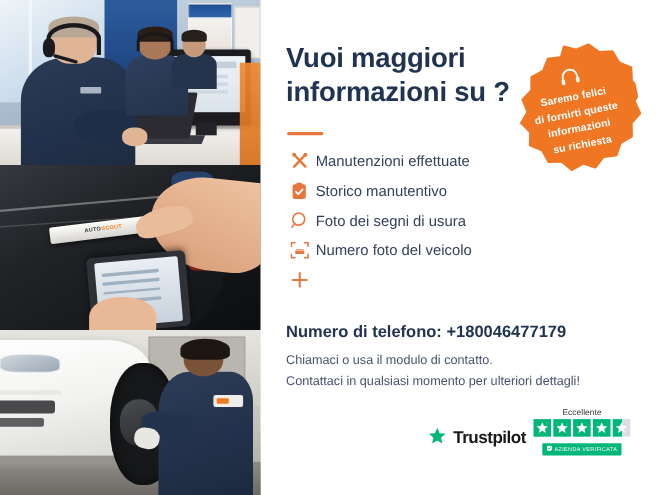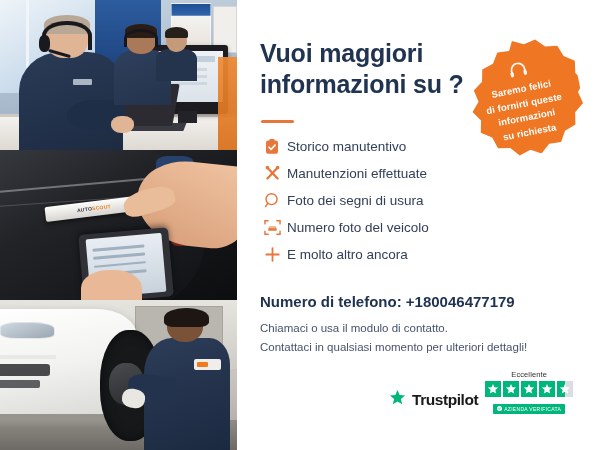--- a/index.html
+++ b/index.html
@@ -611,39 +611,39 @@
         <div>di fornirti queste</div>
         <div>informazioni</div>
         <div>su richiesta</div>
       </div>
     </div>
 
     <div class="list">
 
       <div class="row">
         <span class="ico">
-          <svg width="14" height="16" viewBox="0 0 14 16" aria-hidden="true">
-            <rect x="1" y="1.6" width="12" height="13.2" rx="2" fill="#e8763a"></rect>
-            <rect x="4.4" y="0" width="5.2" height="3" rx="1" fill="#e8763a"></rect>
-            <path d="M4 8.2l2.1 2.2 4-4.3" fill="none" stroke="#ffffff" stroke-width="1.6" stroke-linecap="round" stroke-linejoin="round"></path>
-          </svg>
-        </span>
-        <span class="lbl">Storico manutentivo</span>
-      </div>
-
-      <div class="row">
-        <span class="ico">
           <svg width="17" height="17" viewBox="0 0 18 18" aria-hidden="true">
             <path d="M3.4 2.6l11 11.6" stroke="#e8763a" stroke-width="2.4" stroke-linecap="round"></path>
             <path d="M14.6 2.6l-11 11.6" stroke="#e8763a" stroke-width="2.4" stroke-linecap="round"></path>
             <circle cx="3.6" cy="2.8" r="1.9" fill="#e8763a"></circle>
             <circle cx="14.4" cy="2.8" r="1.9" fill="#e8763a"></circle>
           </svg>
         </span>
         <span class="lbl">Manutenzioni effettuate</span>
+      </div>
+
+      <div class="row">
+        <span class="ico">
+          <svg width="14" height="16" viewBox="0 0 14 16" aria-hidden="true">
+            <rect x="1" y="1.6" width="12" height="13.2" rx="2" fill="#e8763a"></rect>
+            <rect x="4.4" y="0" width="5.2" height="3" rx="1" fill="#e8763a"></rect>
+            <path d="M4 8.2l2.1 2.2 4-4.3" fill="none" stroke="#ffffff" stroke-width="1.6" stroke-linecap="round" stroke-linejoin="round"></path>
+          </svg>
+        </span>
+        <span class="lbl">Storico manutentivo</span>
       </div>
 
       <div class="row">
         <span class="ico">
           <svg width="17" height="17" viewBox="0 0 18 18" aria-hidden="true">
             <circle cx="8" cy="7.6" r="5.8" fill="none" stroke="#e8763a" stroke-width="1.5"></circle>
             <path d="M3.9 12.2L1.6 15.4" stroke="#e8763a" stroke-width="1.5" stroke-linecap="round"></path>
           </svg>
         </span>
         <span class="lbl">Foto dei segni di usura</span>
@@ -659,21 +659,20 @@
         </span>
         <span class="lbl">Numero foto del veicolo</span>
       </div>
 
       <div class="row">
         <span class="ico">
           <svg width="17" height="17" viewBox="0 0 18 18" aria-hidden="true">
             <path d="M9 2.4v13.2M2.4 9h13.2" stroke="#e8763a" stroke-width="1.9" stroke-linecap="round"></path>
           </svg>
         </span>
-        <span class="lbl">E molto altro ancora</span>
       </div>
 
     </div>
 
     <div class="phone">Numero di telefono: +180046477179</div>
     <div class="sub">
       <div>Chiamaci o usa il modulo di contatto.</div>
       <div>Contattaci in qualsiasi momento per ulteriori dettagli!</div>
     </div>
 

